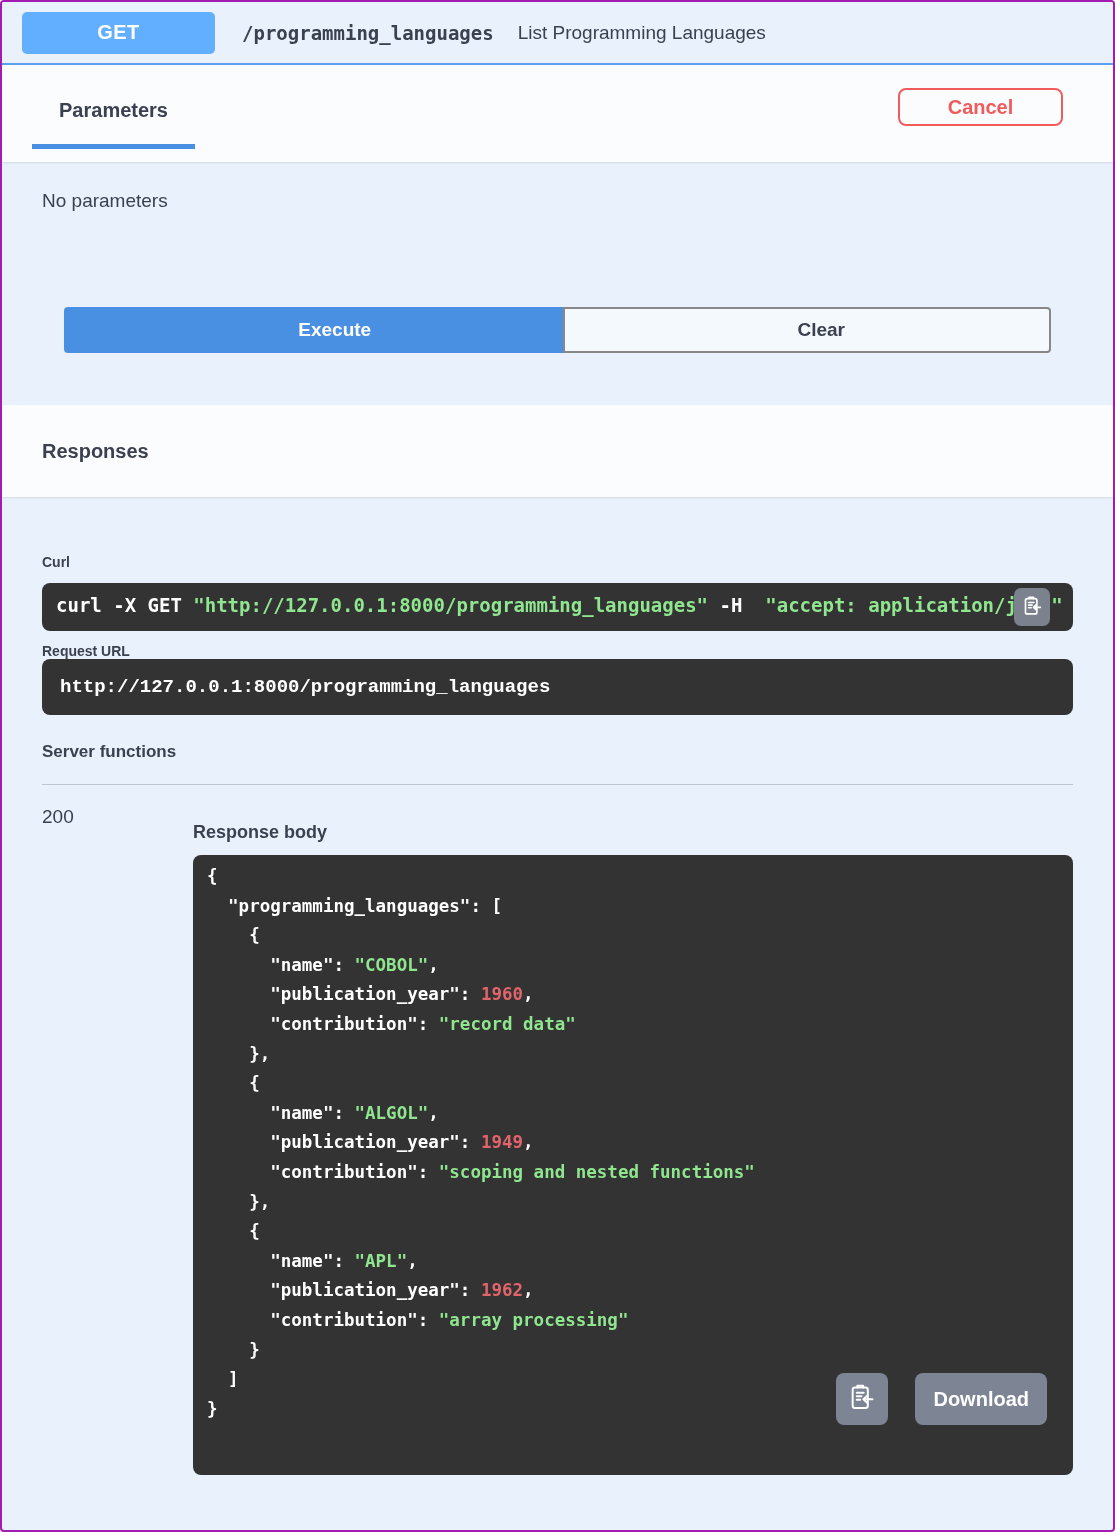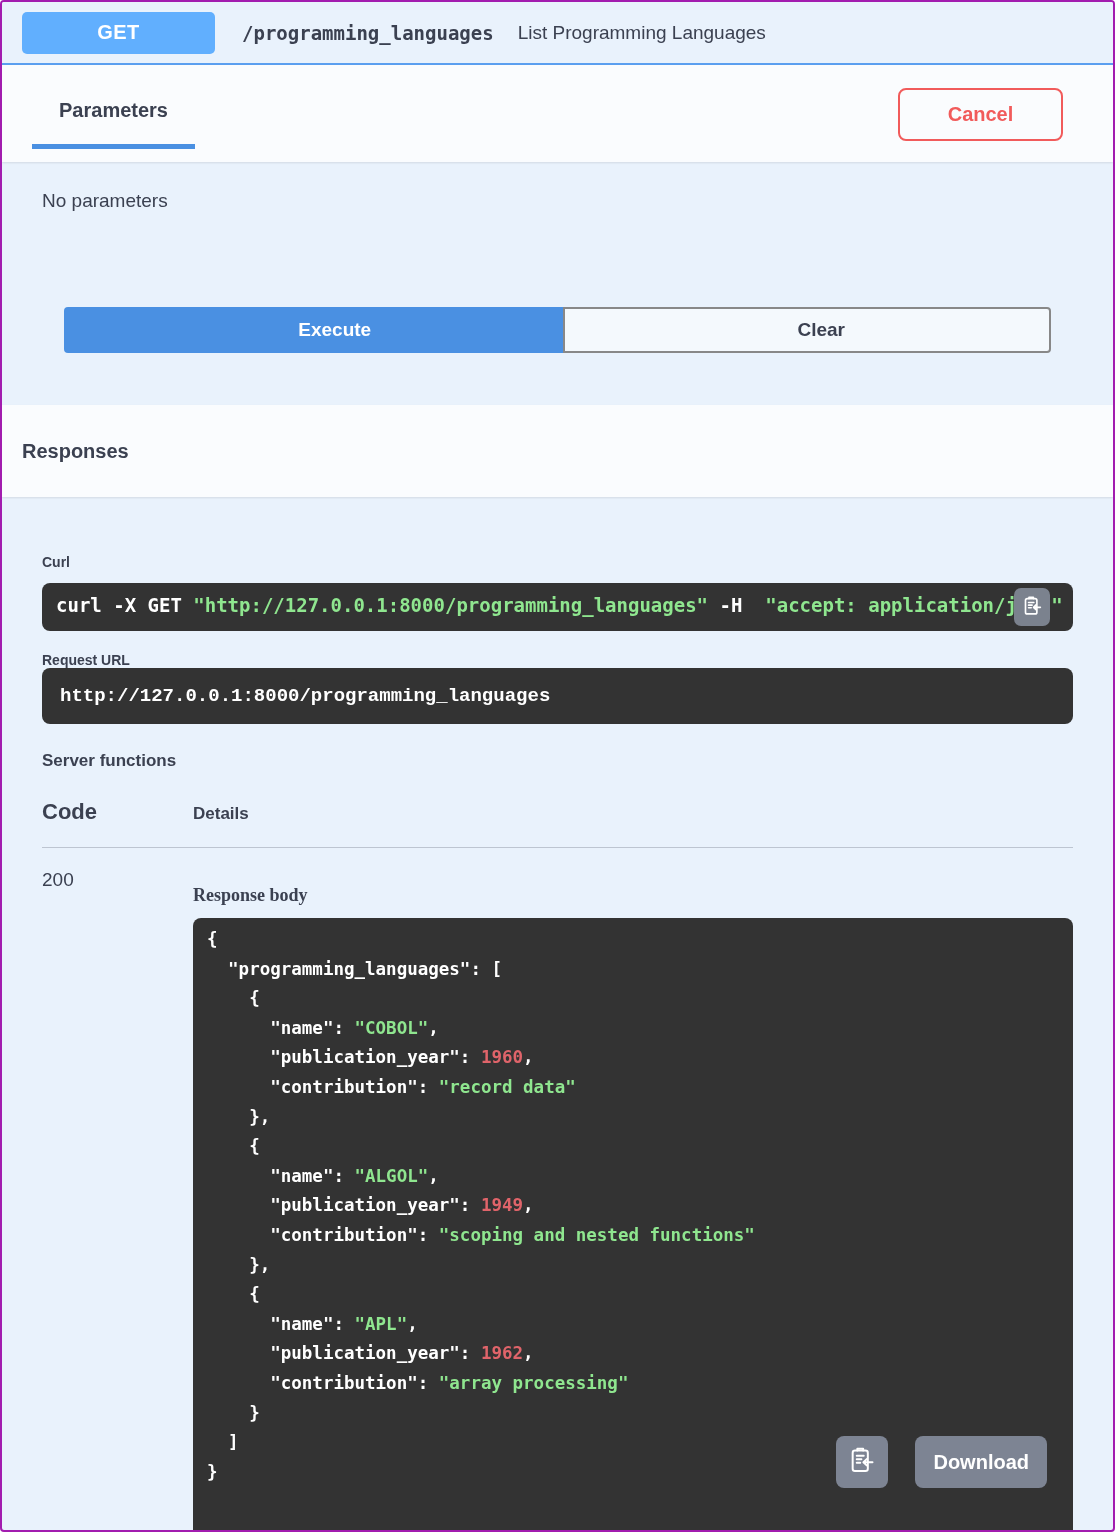--- a/index.html
+++ b/index.html
@@ -35,48 +35,48 @@
   }
   .param-header { height: 97px; }
   .tab {
     position: absolute; left: 30px; top: 34px; width: 163px;
     text-align: center; padding-bottom: 22px;
     border-bottom: 5px solid #4a90e2;
     font-weight: 700; font-size: 20px; color: #3b4151; cursor: pointer;
   }
   .cancel-btn {
     position: absolute; right: 50px; top: 23px;
-    width: 165px; height: 53px; border-radius: 8px;
+    width: 165px; height: 38px; border-radius: 8px;
     border: 2px solid #f15b5b; background: transparent;
     color: #f15b5b; font-weight: 700; font-size: 20px;
     font-family: "Liberation Sans", sans-serif; cursor: pointer;
   }
 
   .responses-header { height: 92px; display: flex; align-items: center; }
-  .responses-header span { margin-left: 20px; font-weight: 700; font-size: 20px; color: #3b4151; }
+  .responses-header span { margin-left: 40px; font-weight: 700; font-size: 20px; color: #3b4151; }
 
   
   .no-params { padding: 28px 40px 0; font-size: 19px; color: #3b4151; }
   .execute-row { display: flex; margin: 95px 62px 0; }
   .execute-row button {
     flex: 1; height: 46px; font-size: 19px; font-weight: 700;
     font-family: "Liberation Sans", sans-serif; cursor: pointer;
   }
   .btn-execute { background: #4a90e2; color: #fff; border: none; border-radius: 4px 0 0 4px; padding-left: 43px; }
   .btn-clear {
     background: #f4f9fd; color: #3b4151;
     border: 2px solid #888; border-radius: 0 4px 4px 0; padding-left: 29px;
   }
   .param-bottom-pad { height: 52px; }
 
   
   .responses-body { padding: 0 40px; }
   .block-label { font-weight: 700; font-size: 14px; color: #3b4151; }
   .lbl-curl { margin-top: 57px; }
-  .lbl-requrl { margin-top: 21px; }
+  .lbl-requrl { margin-top: 12px; }
   .lbl-server { margin-top: 27px; font-size: 17px; }
 
   .darkbox { background: #333333; border-radius: 8px; }
 
   .curl-box { margin-top: 13px; height: 48px; position: relative; overflow: hidden; }
   .curl-box pre {
     padding: 11px 14px; font-family: "DejaVu Sans Mono", monospace;
     font-size: 19px; font-weight: 700; color: #fff; white-space: pre; overflow: hidden;
   }
   .copy-btn-sm {
@@ -93,21 +93,21 @@
 
   .resp-thead { display: flex; align-items: baseline; margin-top: 28px; }
   .col-code { width: 151px; }
   .th-code { font-size: 22px; font-weight: 600; color: #3b4151; }
   .th-details { font-size: 17px; font-weight: 700; color: #3b4151; }
   .thead-rule { margin-top: 22px; border-bottom: 1px solid rgba(59,65,81,.25); }
 
   .resp-row { display: flex; padding-top: 21px; }
   .status-code { font-size: 19px; color: #3b4151; }
   .details-col { flex: 1; }
-  .rb-label { margin-top: 16px; font-weight: 700; font-size: 18px; color: #3b4151; font-family: Liberation Serif, serif; }
+  .rb-label { margin-top: 16px; font-weight: 700; font-size: 18px; color: #3b4151; }
 
   .response-box { margin-top: 12px; height: 620px; position: relative; }
   .response-box pre {
     padding: 7px 14px; font-family: "DejaVu Sans Mono", monospace;
     font-size: 17.5px; font-weight: 700; line-height: 29.6px;
     color: #fff; white-space: pre;
   }
   .tok-str { color: #8fe68f; }
   .tok-num { color: #e0646a; }
 
@@ -171,24 +171,20 @@
       </button>
     </div>
 
     <div class="block-label lbl-requrl">Request URL</div>
     <div class="darkbox requrl-box">
       <pre>http://127.0.0.1:8000/programming_languages</pre>
     </div>
 
     <div class="block-label lbl-server">Server functions</div>
 
-    <div class="resp-thead">
-      <div class="col-code th-code">Code</div>
-      <div class="th-details">Details</div>
-    </div>
     <div class="thead-rule"></div>
 
     <div class="resp-row">
       <div class="col-code status-code">200</div>
       <div class="details-col">
         <div class="rb-label">Response body</div>
         <div class="darkbox response-box">
           <pre>{
   "programming_languages": [
     {

